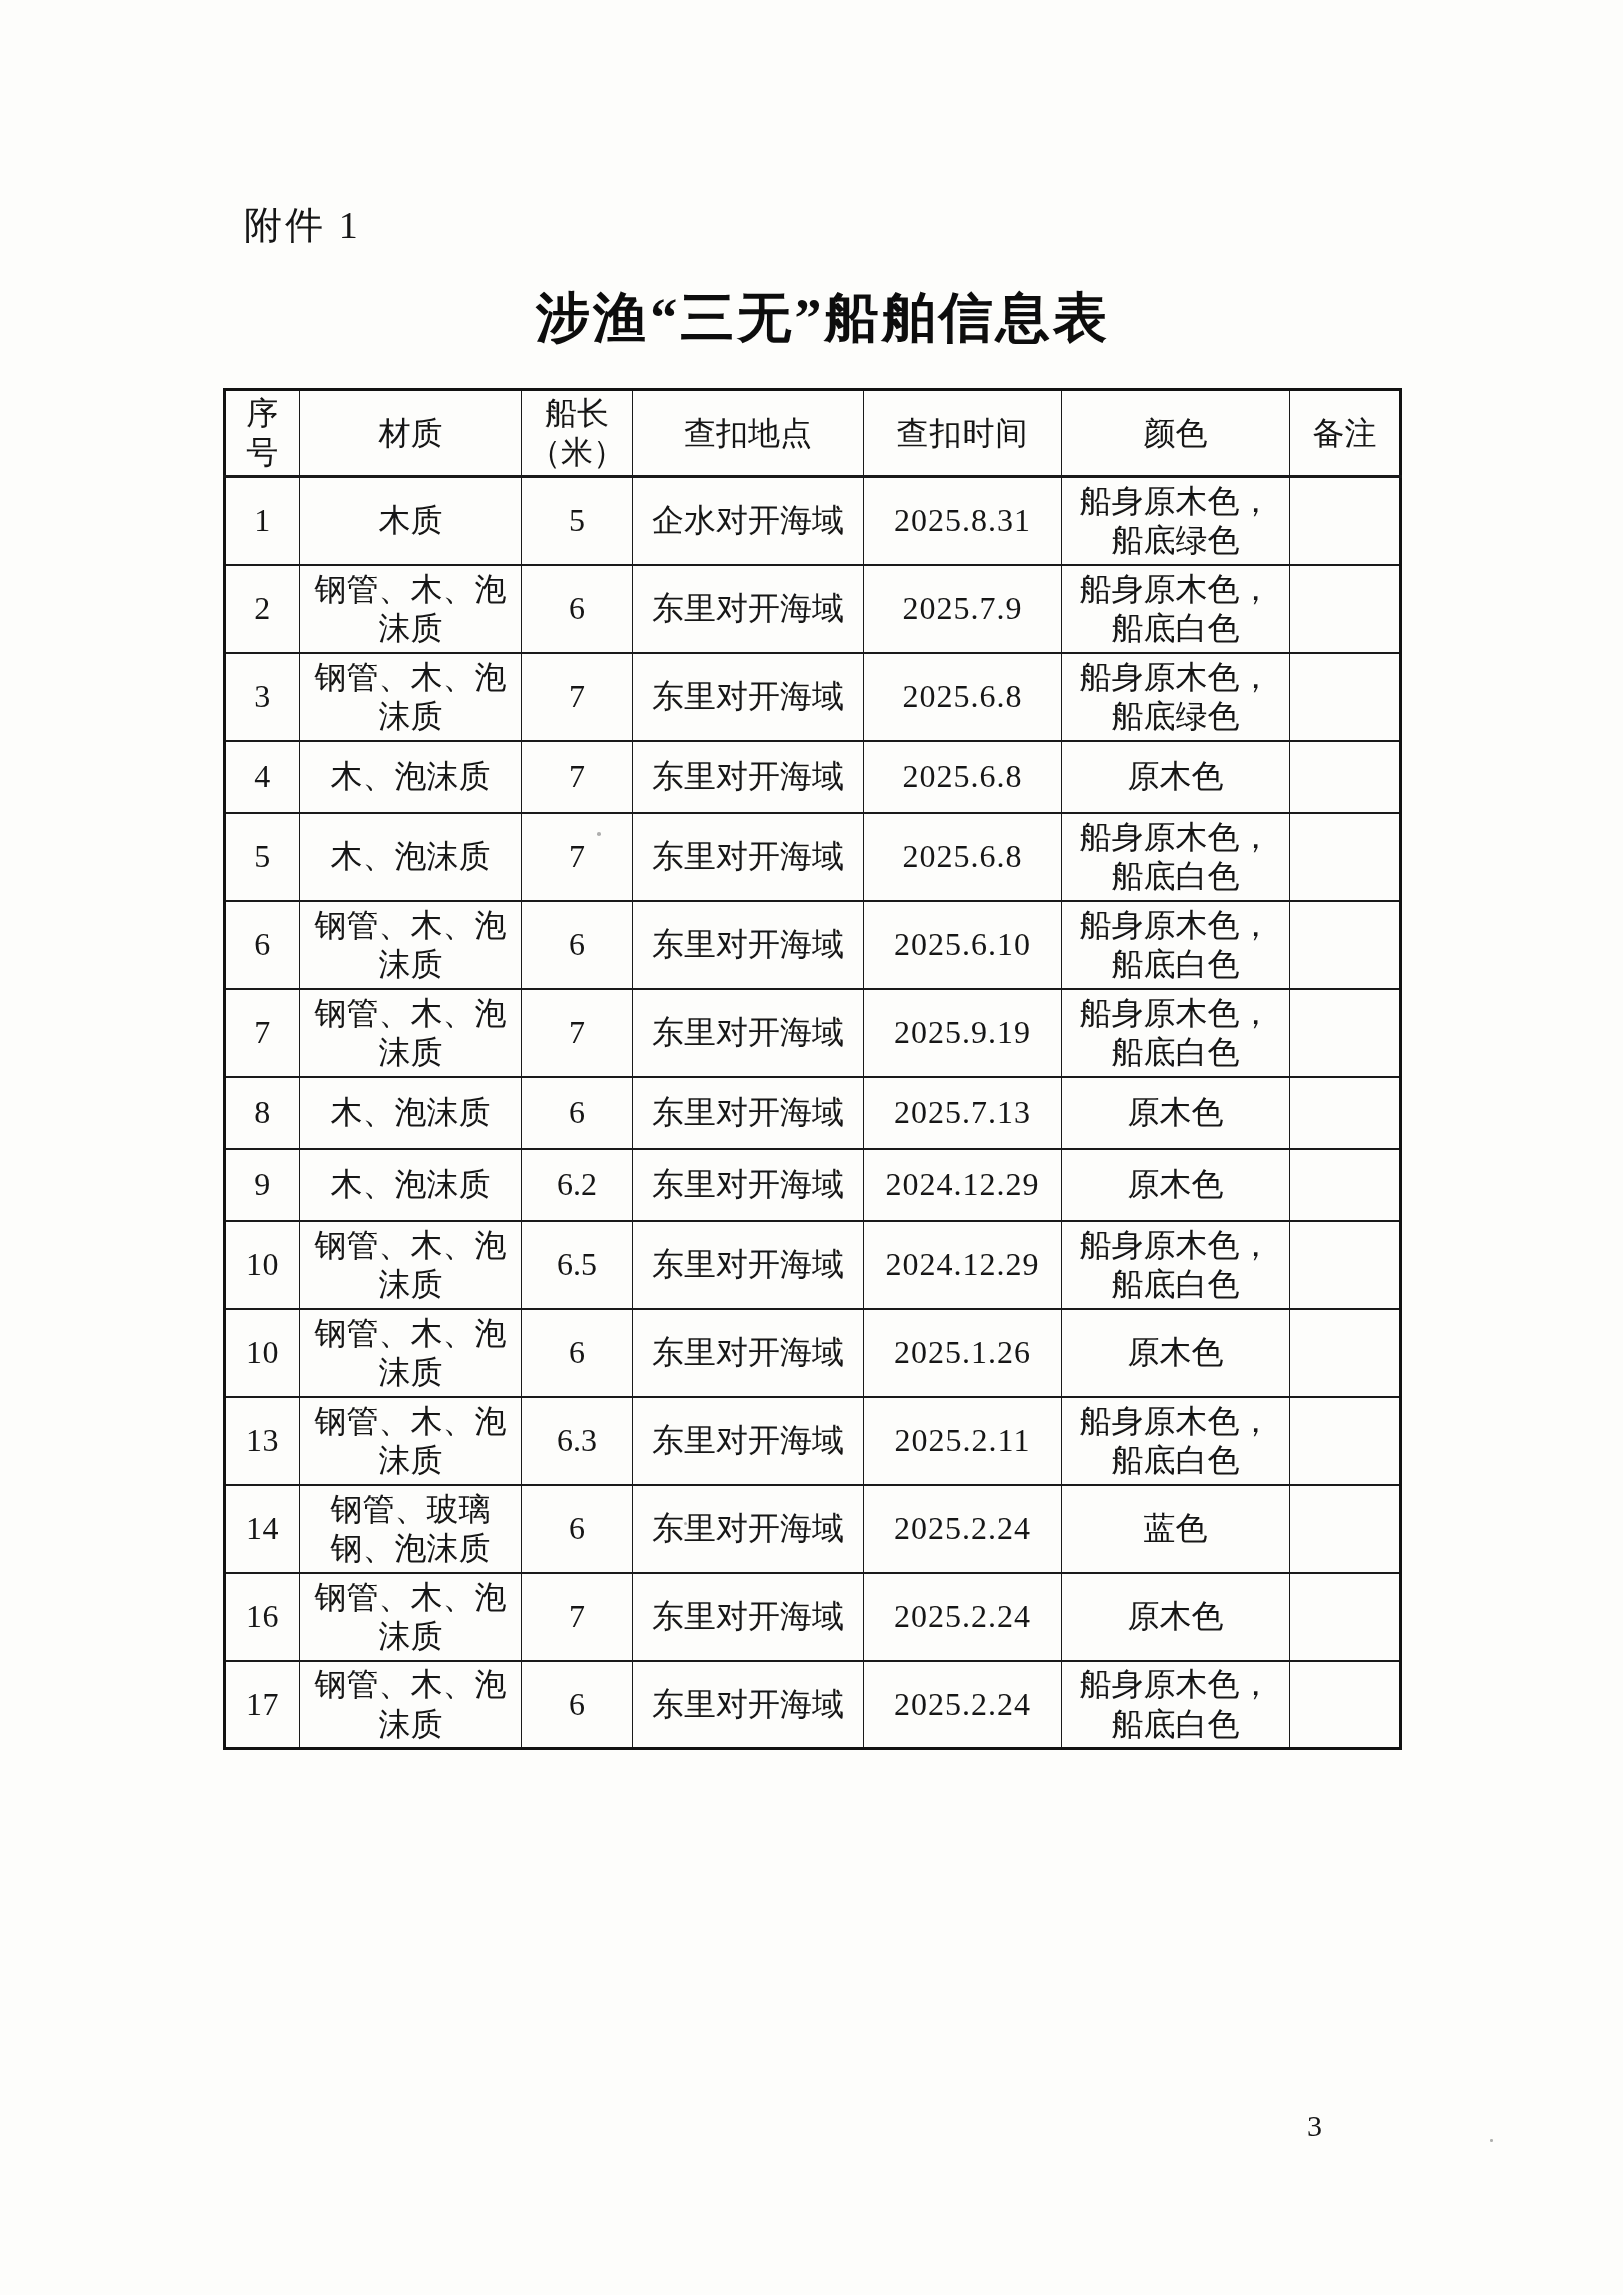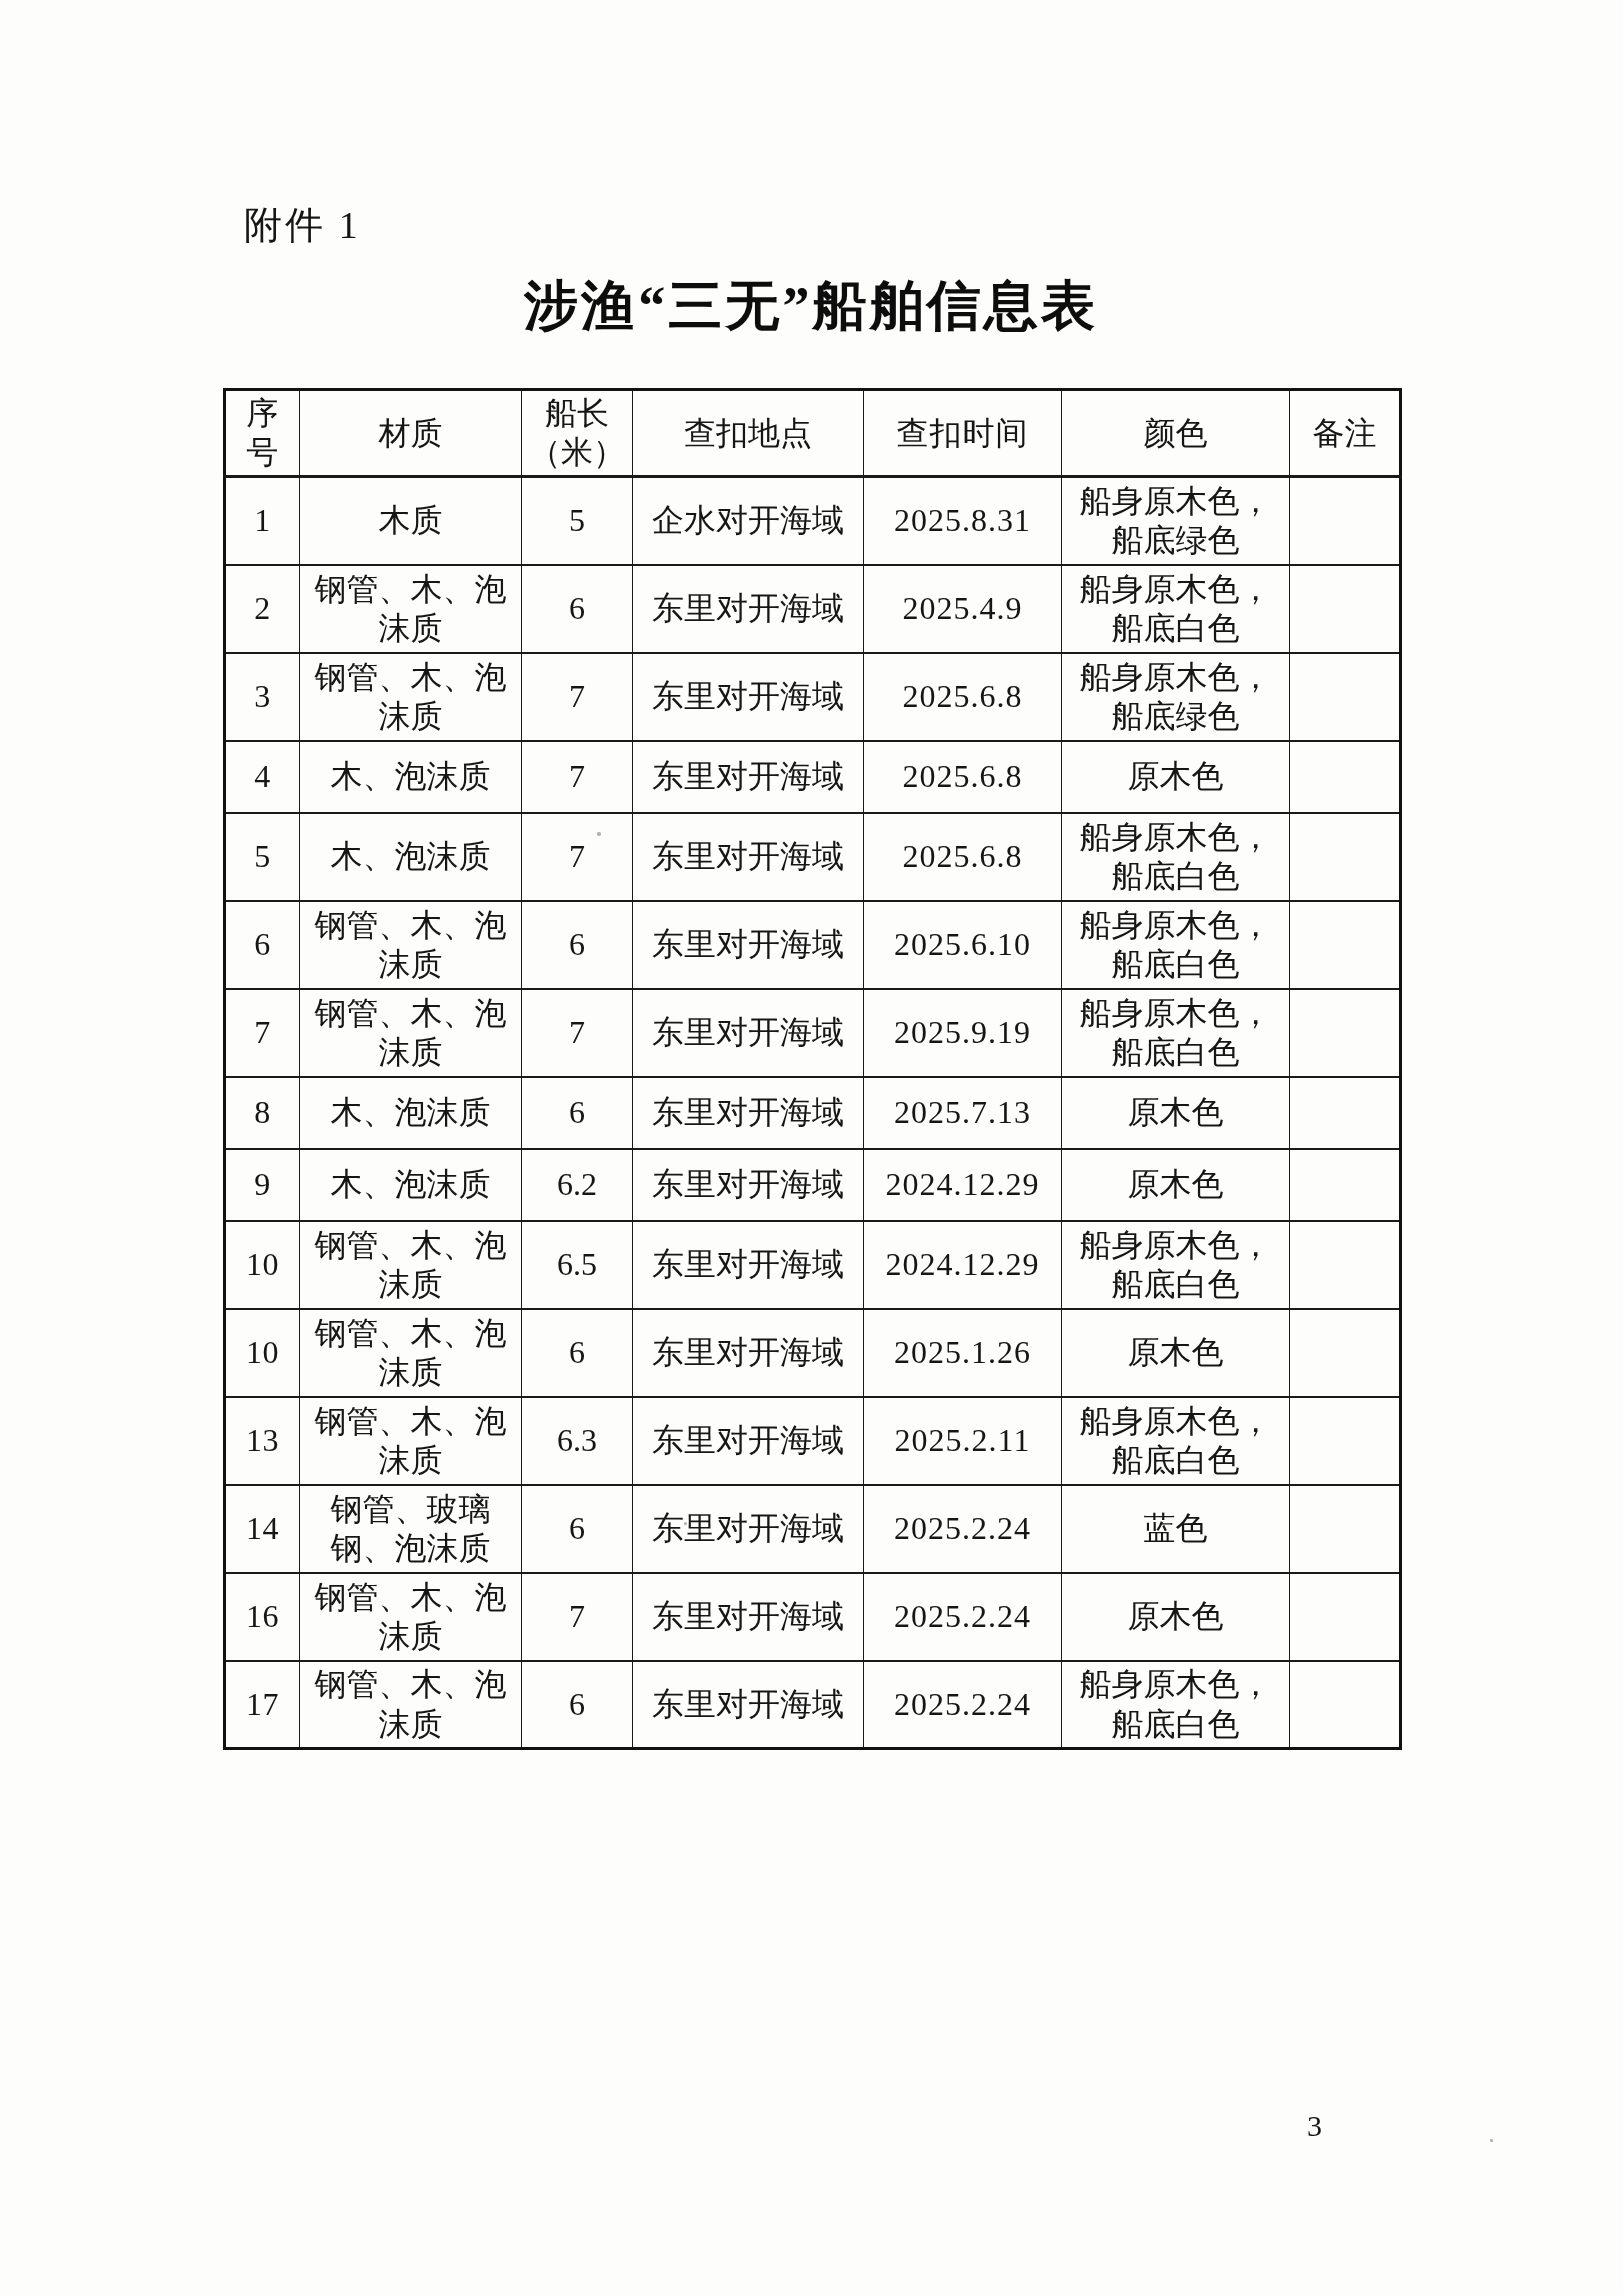--- a/index.html
+++ b/index.html
@@ -18,21 +18,21 @@
     top: 200px;
     font-size: 38px;
     letter-spacing: 3.1px;
     text-align: right;
   }
   .doc-title {
     position: absolute;
     left: 223px;
     top: 270px;
     width: 1176px;
-    margin: 0;
+    margin: 12px;
     text-align: center;
     font-size: 54px;
     font-weight: bold;
     letter-spacing: 3.1px;
     color: #0d0d0d;
   }
   table.vessel-table {
     position: absolute;
     left: 223px;
     top: 388px;
@@ -118,21 +118,21 @@
           <td class="col-color">船身原木色，
 船底绿色</td>
           <td class="col-remark"></td>
         </tr>
         <tr class="two-line">
           <td class="col-no">2</td>
           <td class="col-material">钢管、木、泡
 沫质</td>
           <td class="col-length">6</td>
           <td class="col-location">东里对开海域</td>
-          <td class="col-time">2025.4.9</td>
+          <td class="col-time">2025.7.9</td>
           <td class="col-color">船身原木色，
 船底白色</td>
           <td class="col-remark"></td>
         </tr>
         <tr class="two-line">
           <td class="col-no">3</td>
           <td class="col-material">钢管、木、泡
 沫质</td>
           <td class="col-length">7</td>
           <td class="col-location">东里对开海域</td>

